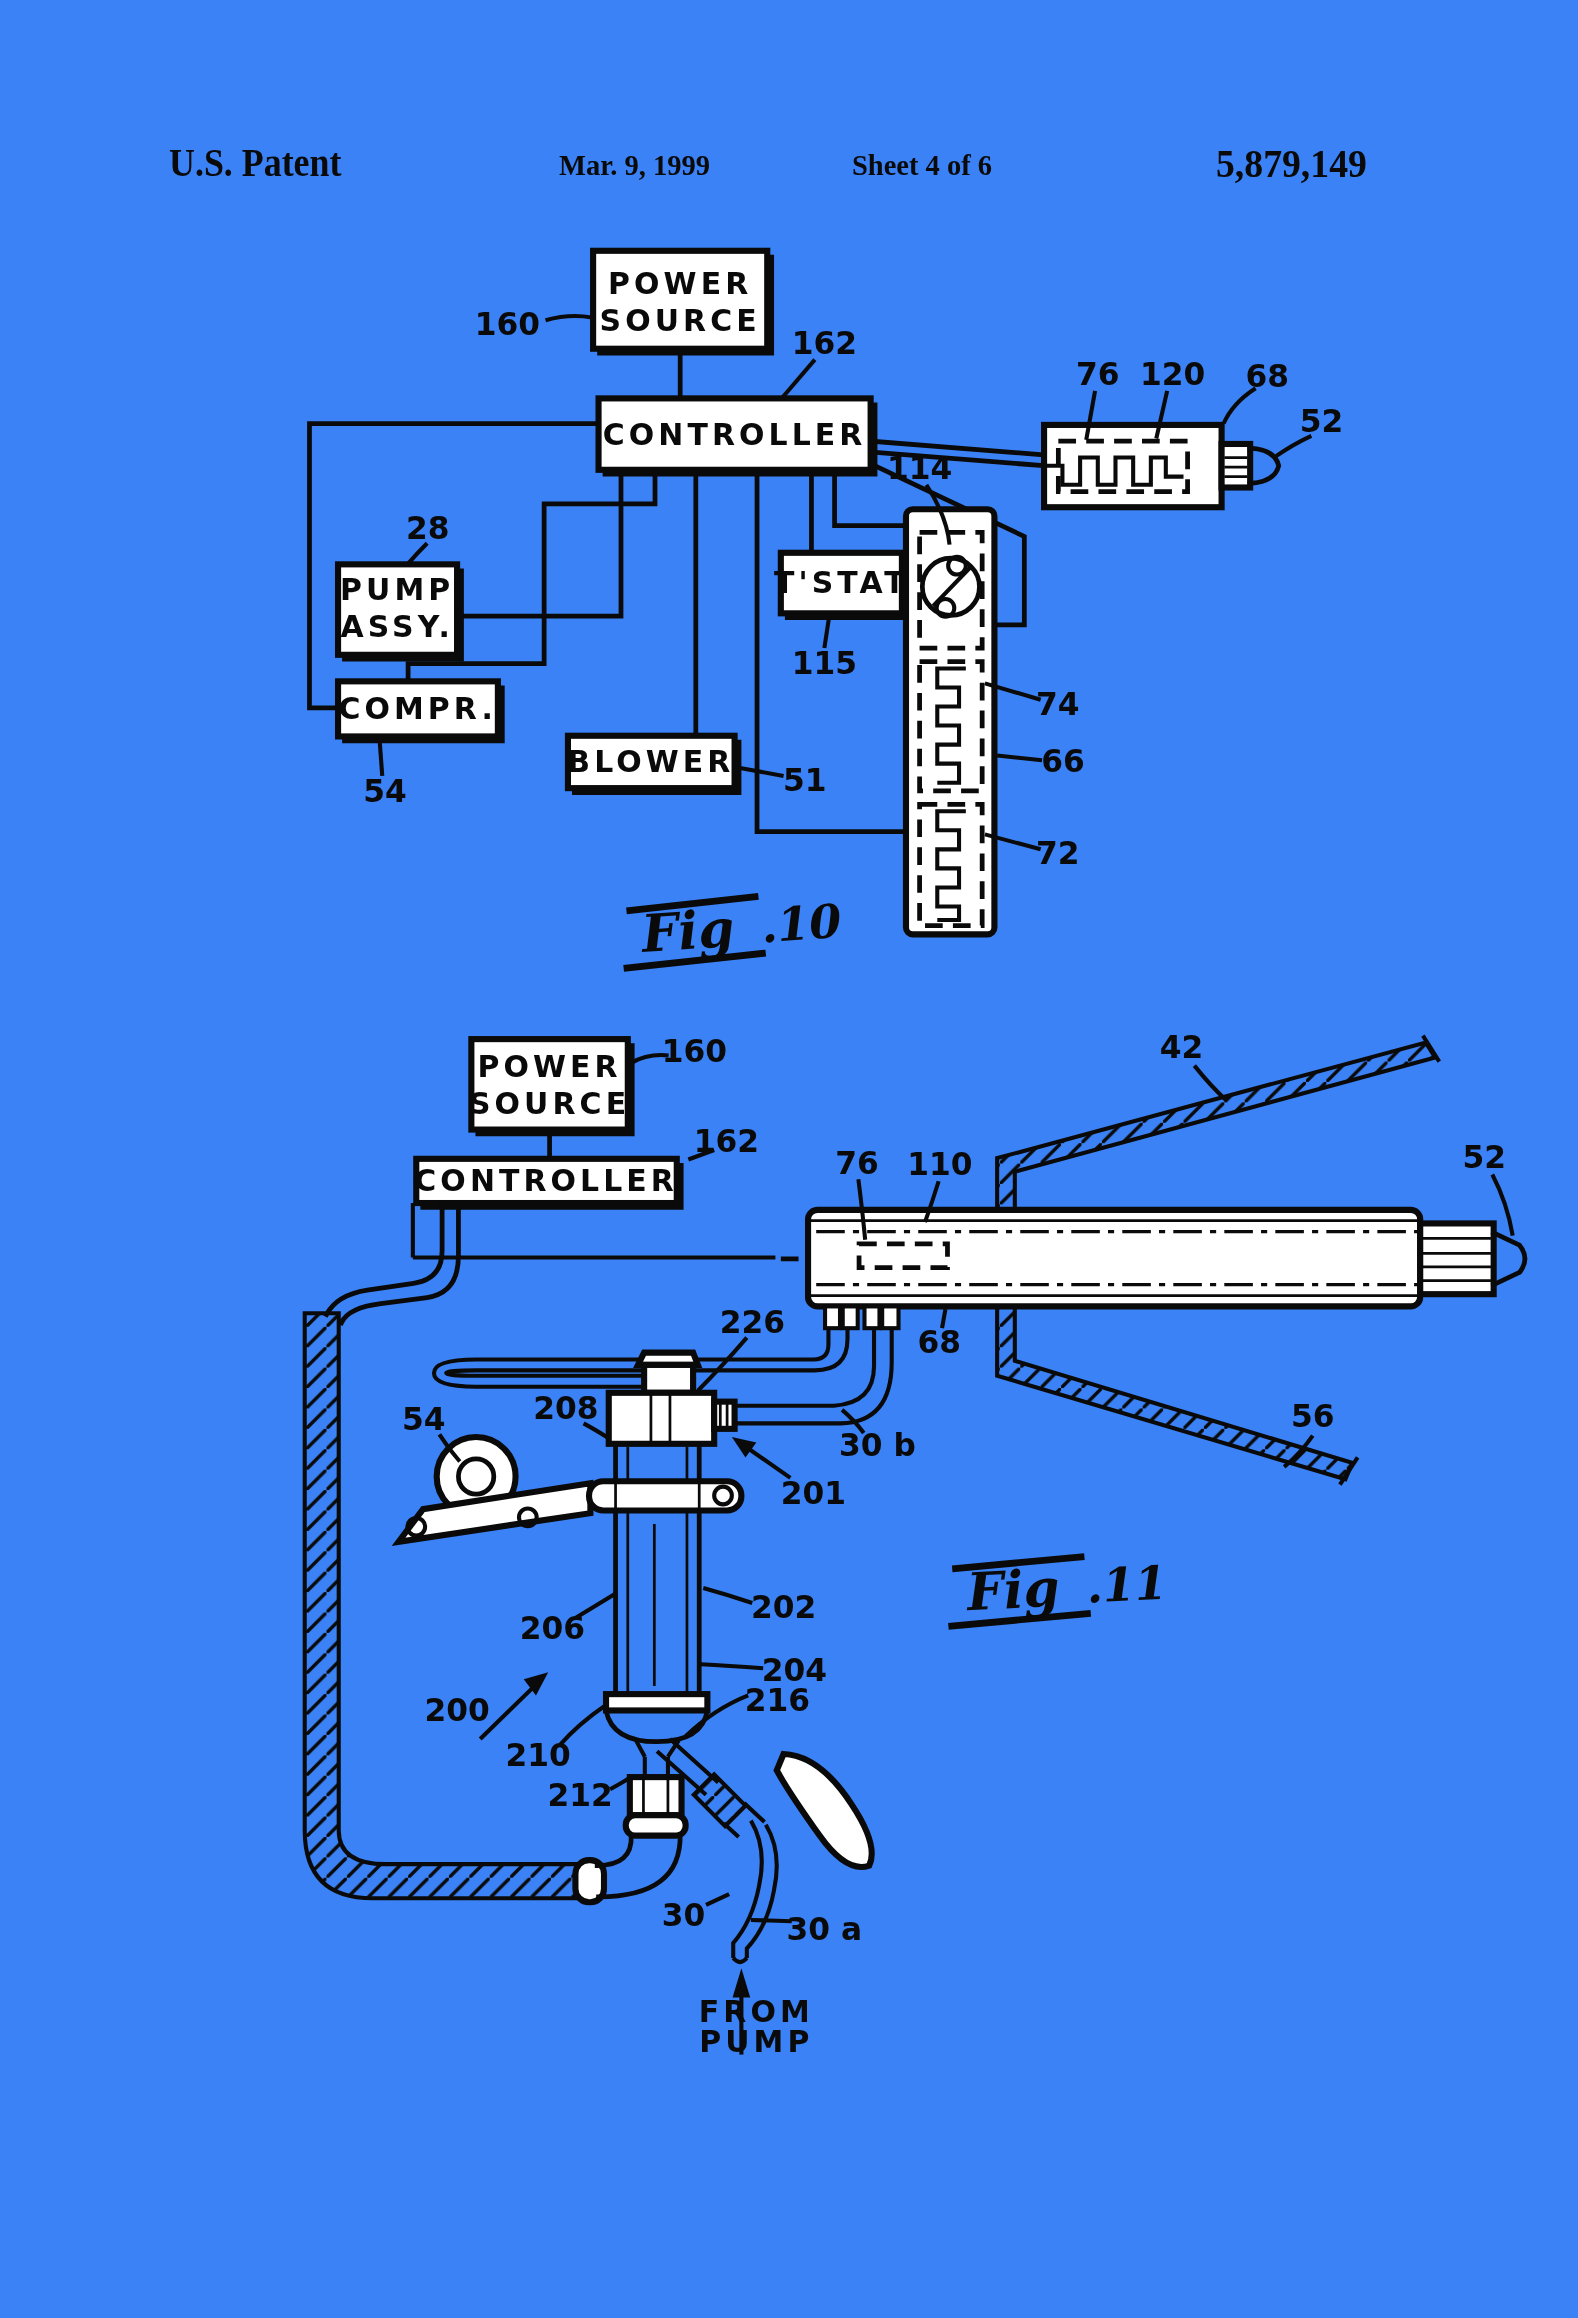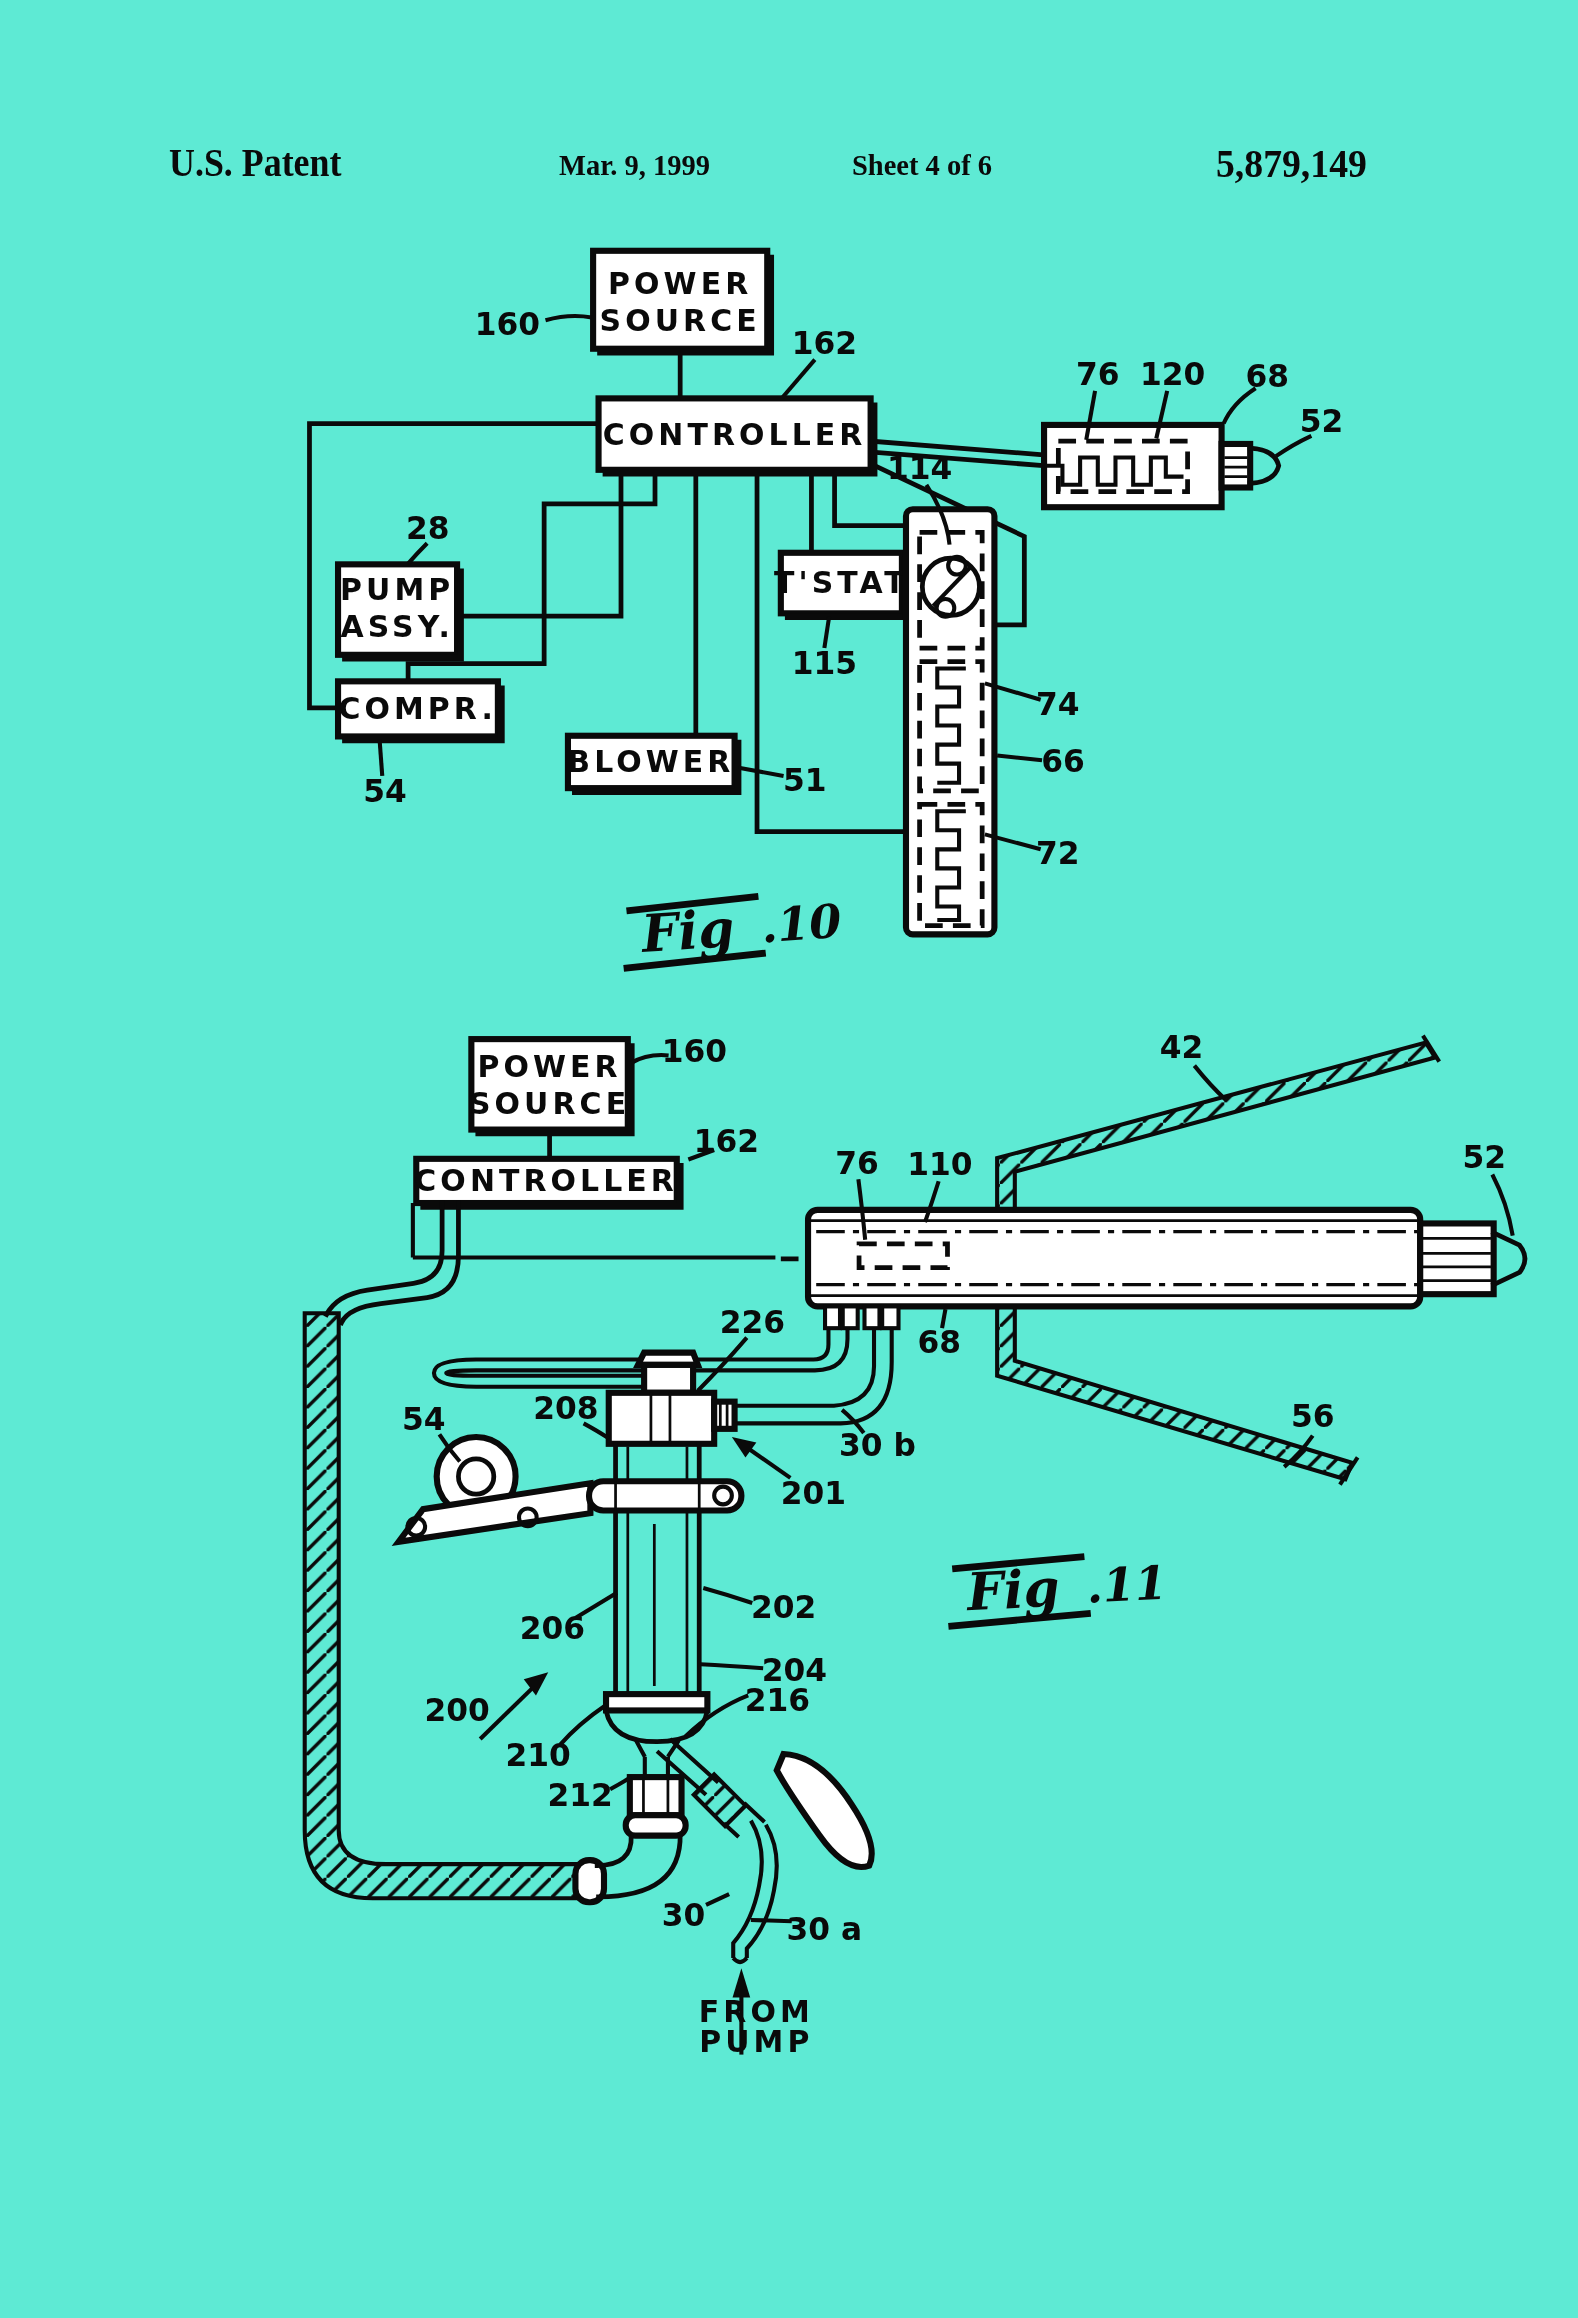--- a/index.html
+++ b/index.html
@@ -1,16 +1,16 @@
 <!DOCTYPE html>
 <html style="font-size:11px"><head>
 <meta charset="utf-8">
 <style>
   html,body{margin:0;padding:0;background:#e8e8e8;}
-  .sheet{position:relative;width:1578px;height:2319px;background:#5eead4;overflow:hidden;
+  .sheet{position:relative;width:1578px;height:2319px;background:#3b82f6;overflow:hidden;
          font-family:"DejaVu Sans",sans-serif;color:#0a0a0a;}
   .hdr{position:absolute;font-family:"Liberation Serif",serif;font-weight:bold;white-space:nowrap;}
   #h-title{left:169px;top:140px;font-size:39px;transform:scaleX(.92);transform-origin:left;}
   #h-date{left:559px;top:148px;font-size:30px;transform:scaleX(.95);transform-origin:left;}
   #h-sheet{left:852px;top:148px;font-size:30px;transform:scaleX(.95);transform-origin:left;}
   #h-num{left:1216px;top:139px;font-size:41px;transform:scaleX(.92);transform-origin:left;}
   svg{position:absolute;left:0;top:0;}
   .ln{stroke:#0a0a0a;fill:none;stroke-width:7;stroke-linecap:square;stroke-linejoin:miter;}
   .ln4{stroke:#0a0a0a;fill:none;stroke-width:4;}
   .ln6{stroke:#0a0a0a;fill:none;stroke-width:6;}

